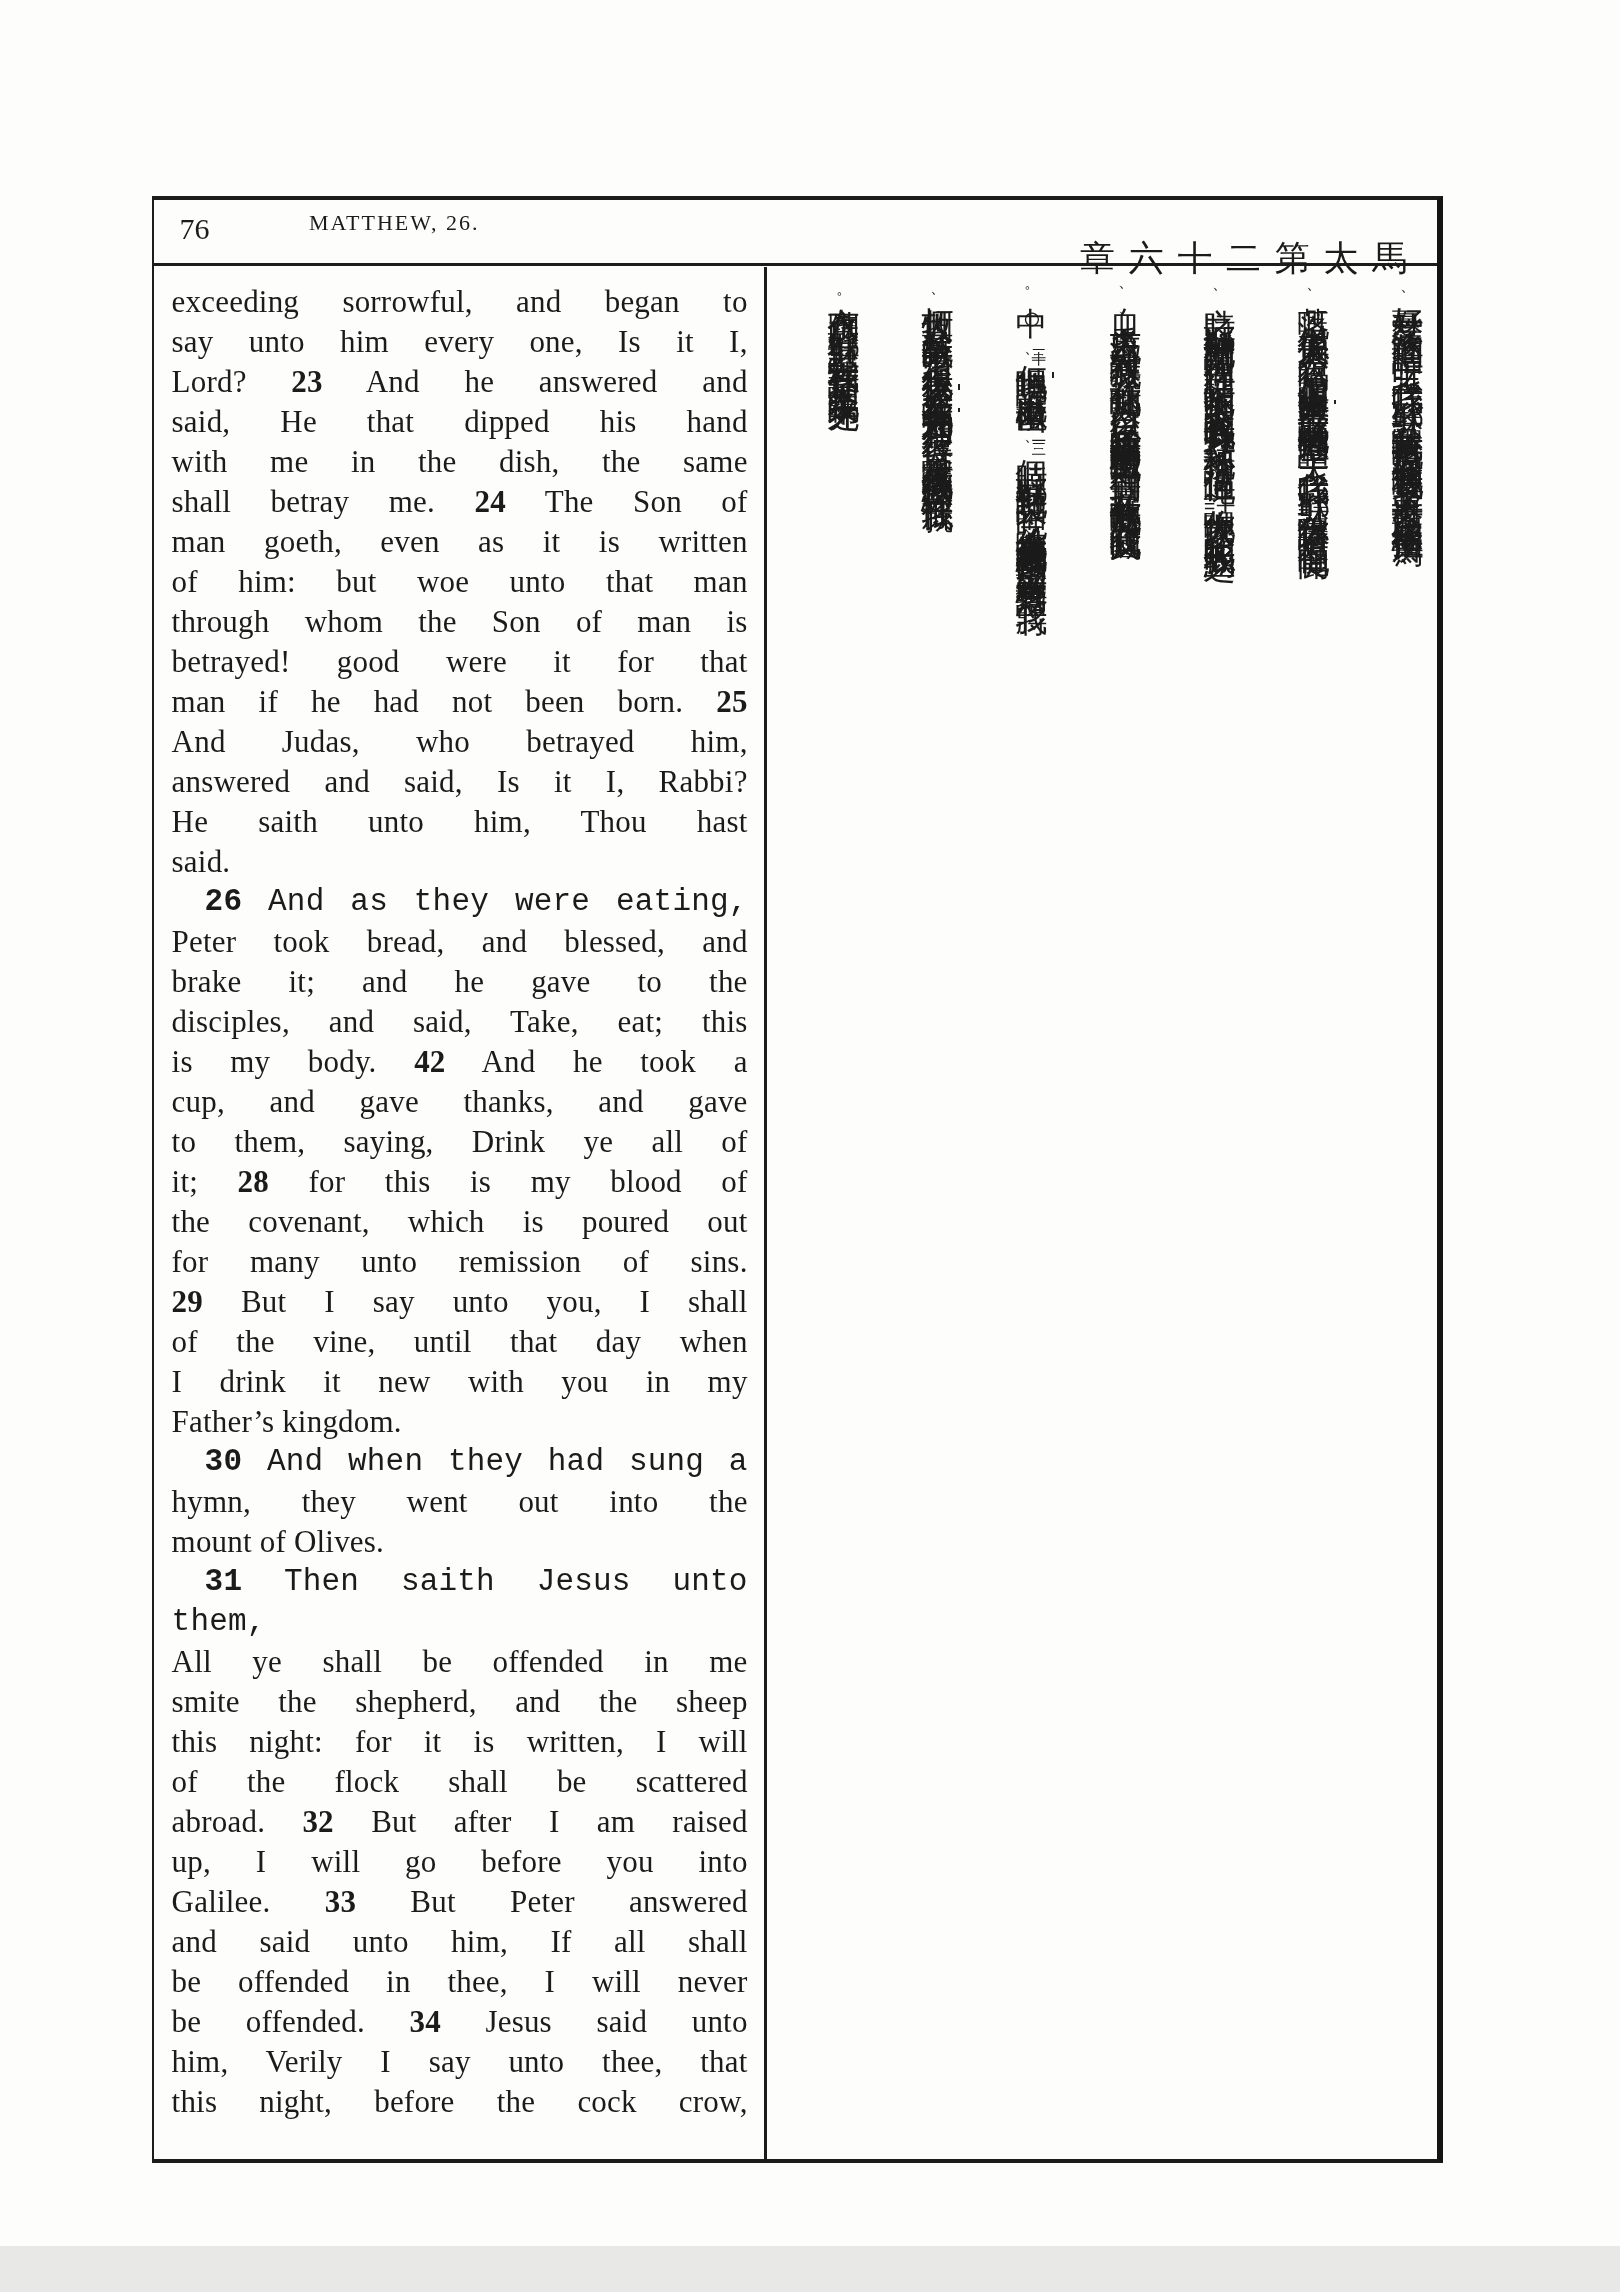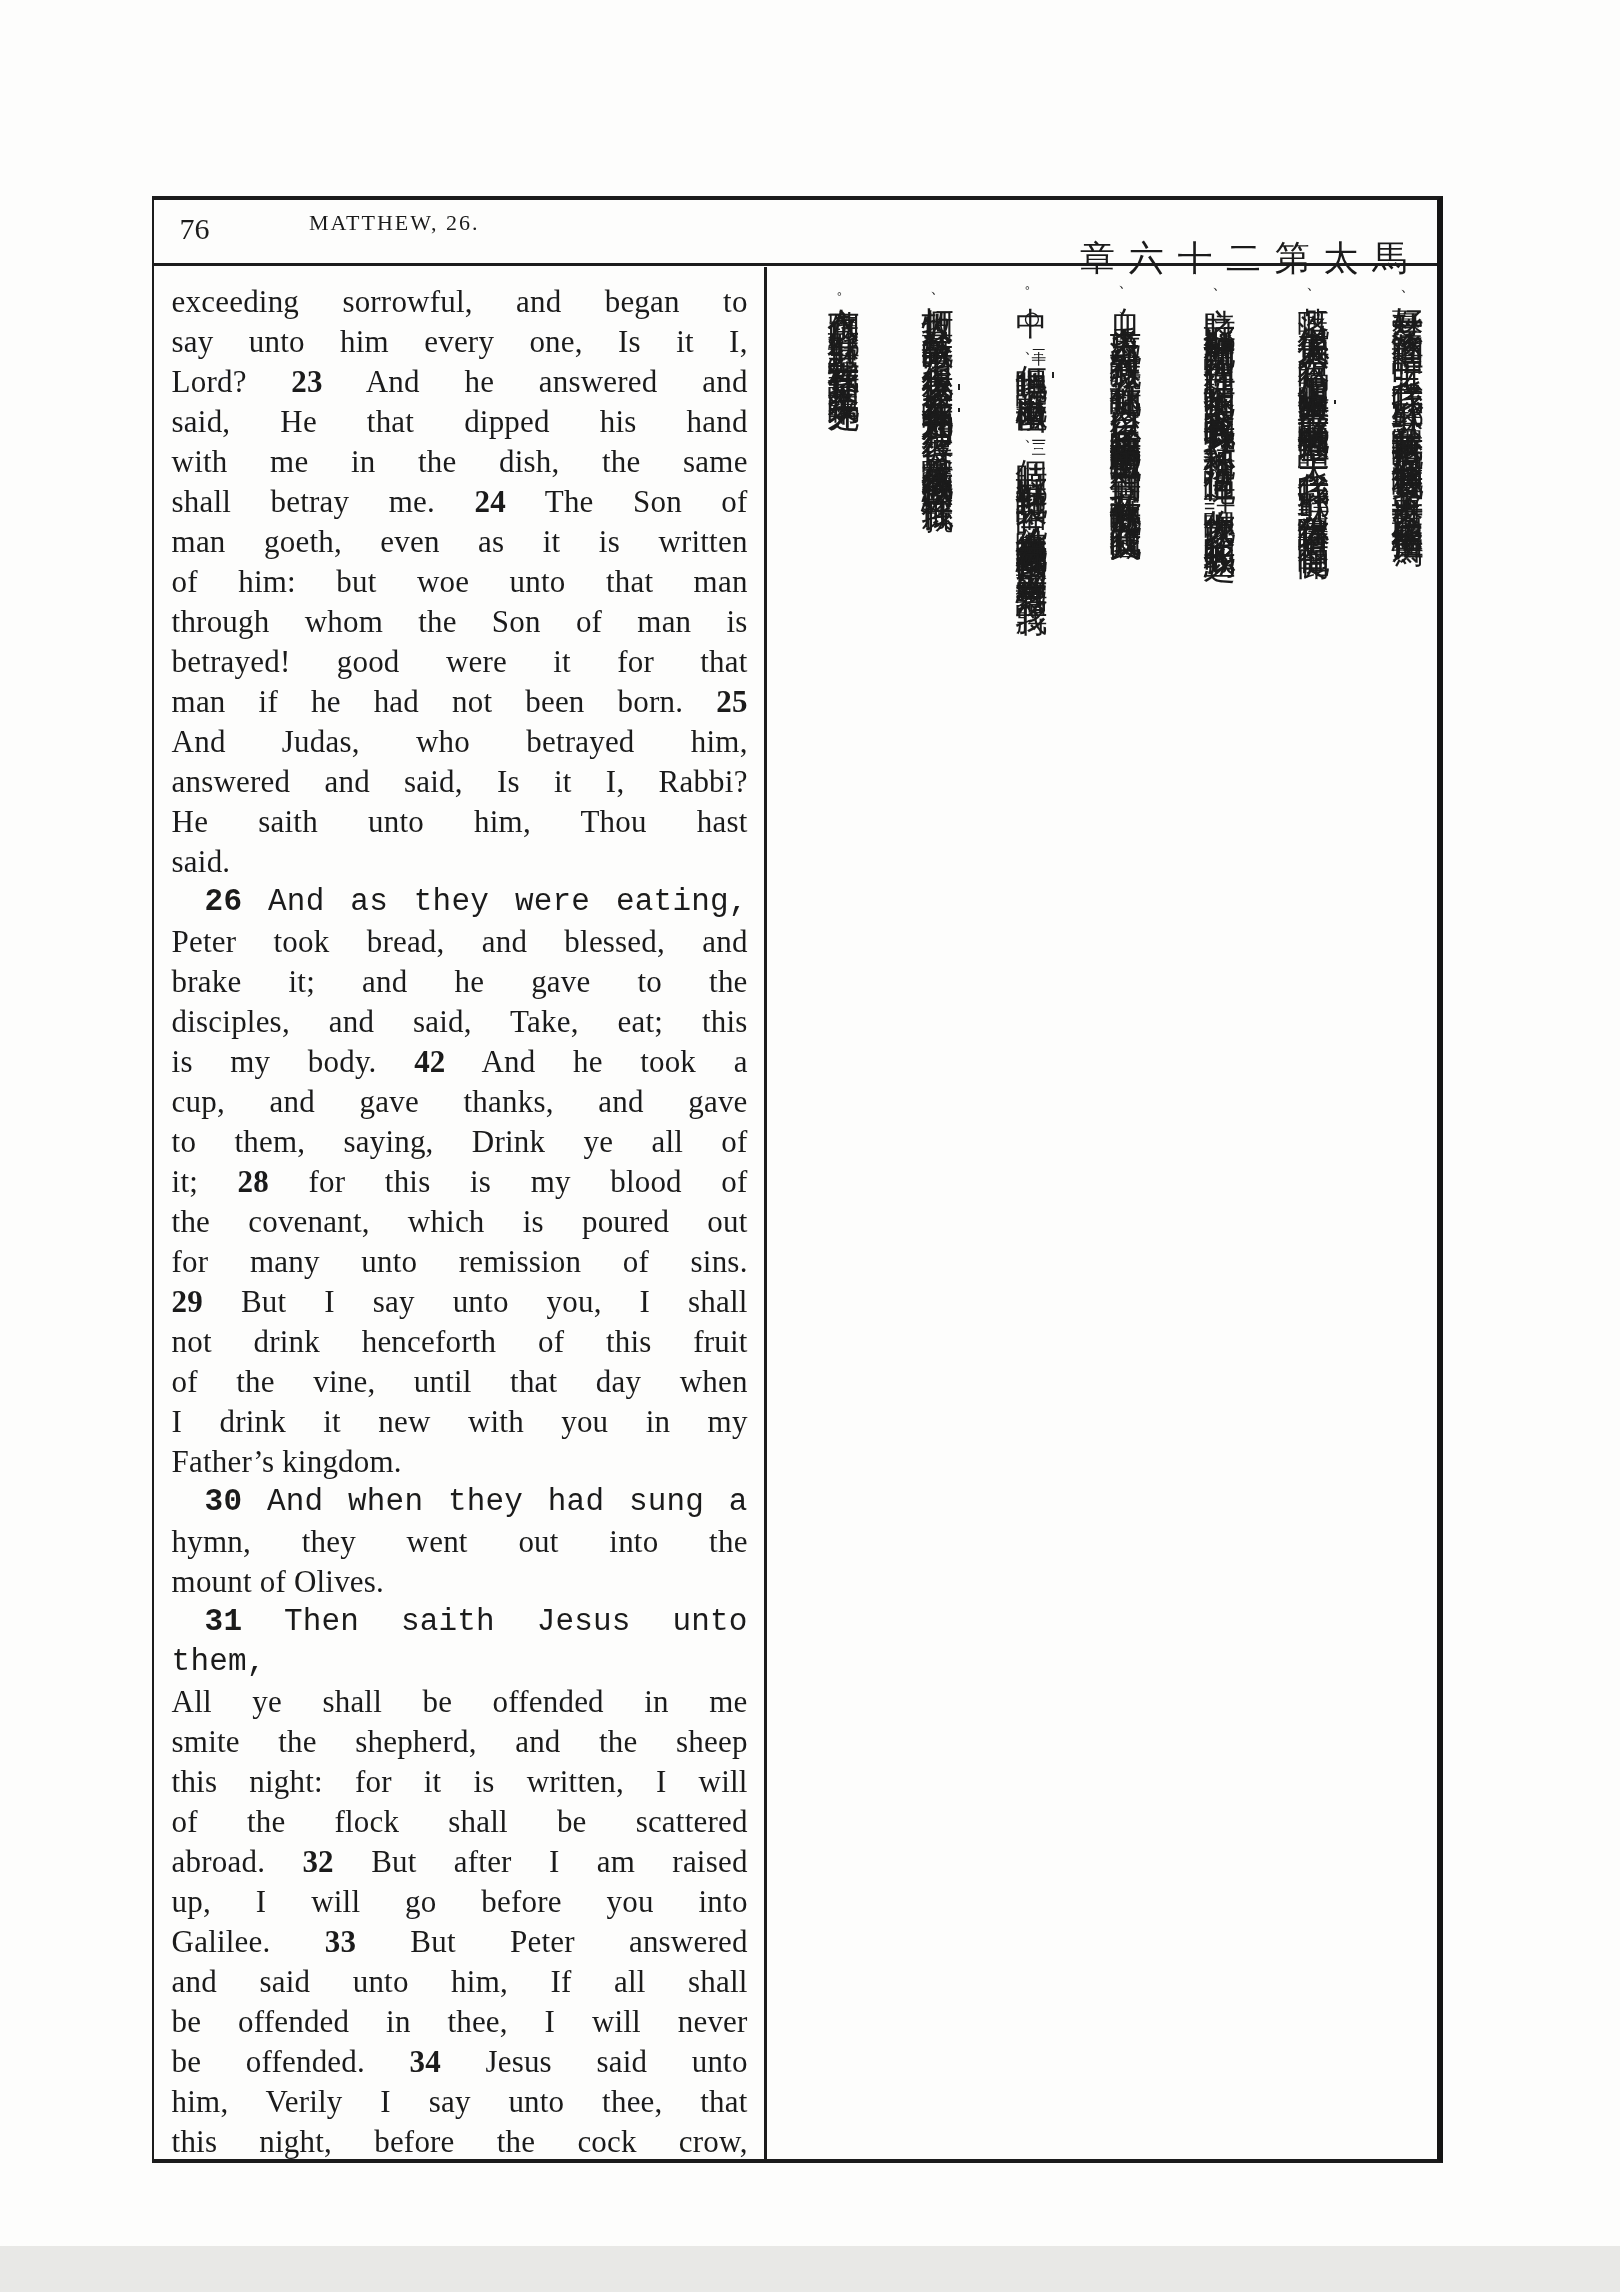--- a/index.html
+++ b/index.html
@@ -61,21 +61,20 @@
         <div class="eline">Peter took bread, and blessed, and</div>
         <div class="eline">brake it; and he gave to the</div>
         <div class="eline">disciples, and said, Take, eat; this</div>
         <div class="eline">is my body. <b>42</b> And he took a</div>
         <div class="eline">cup, and gave thanks, and gave</div>
         <div class="eline">to them, saying, Drink ye all of</div>
         <div class="eline">it; <b>28</b> for this is my blood of</div>
         <div class="eline">the covenant, which is poured out</div>
         <div class="eline">for many unto remission of sins.</div>
         <div class="eline"><b>29</b> But I say unto you, I shall</div>
-        <div class="eline">not drink henceforth of this fruit</div>
         <div class="eline">of the vine, until that day when</div>
         <div class="eline">I drink it new with you in my</div>
         <div class="eline end">Father’s kingdom.</div>
         <div class="eline ind"><b>30</b> And when they had sung a</div>
         <div class="eline">hymn, they went out into the</div>
         <div class="eline end">mount of Olives.</div>
         <div class="eline ind"><b>31</b> Then saith Jesus unto them,</div>
         <div class="eline">All ye shall be offended in me</div>
         <div class="eline">smite the shepherd, and the sheep</div>
         <div class="eline">this night: for it is written, I will</div>

